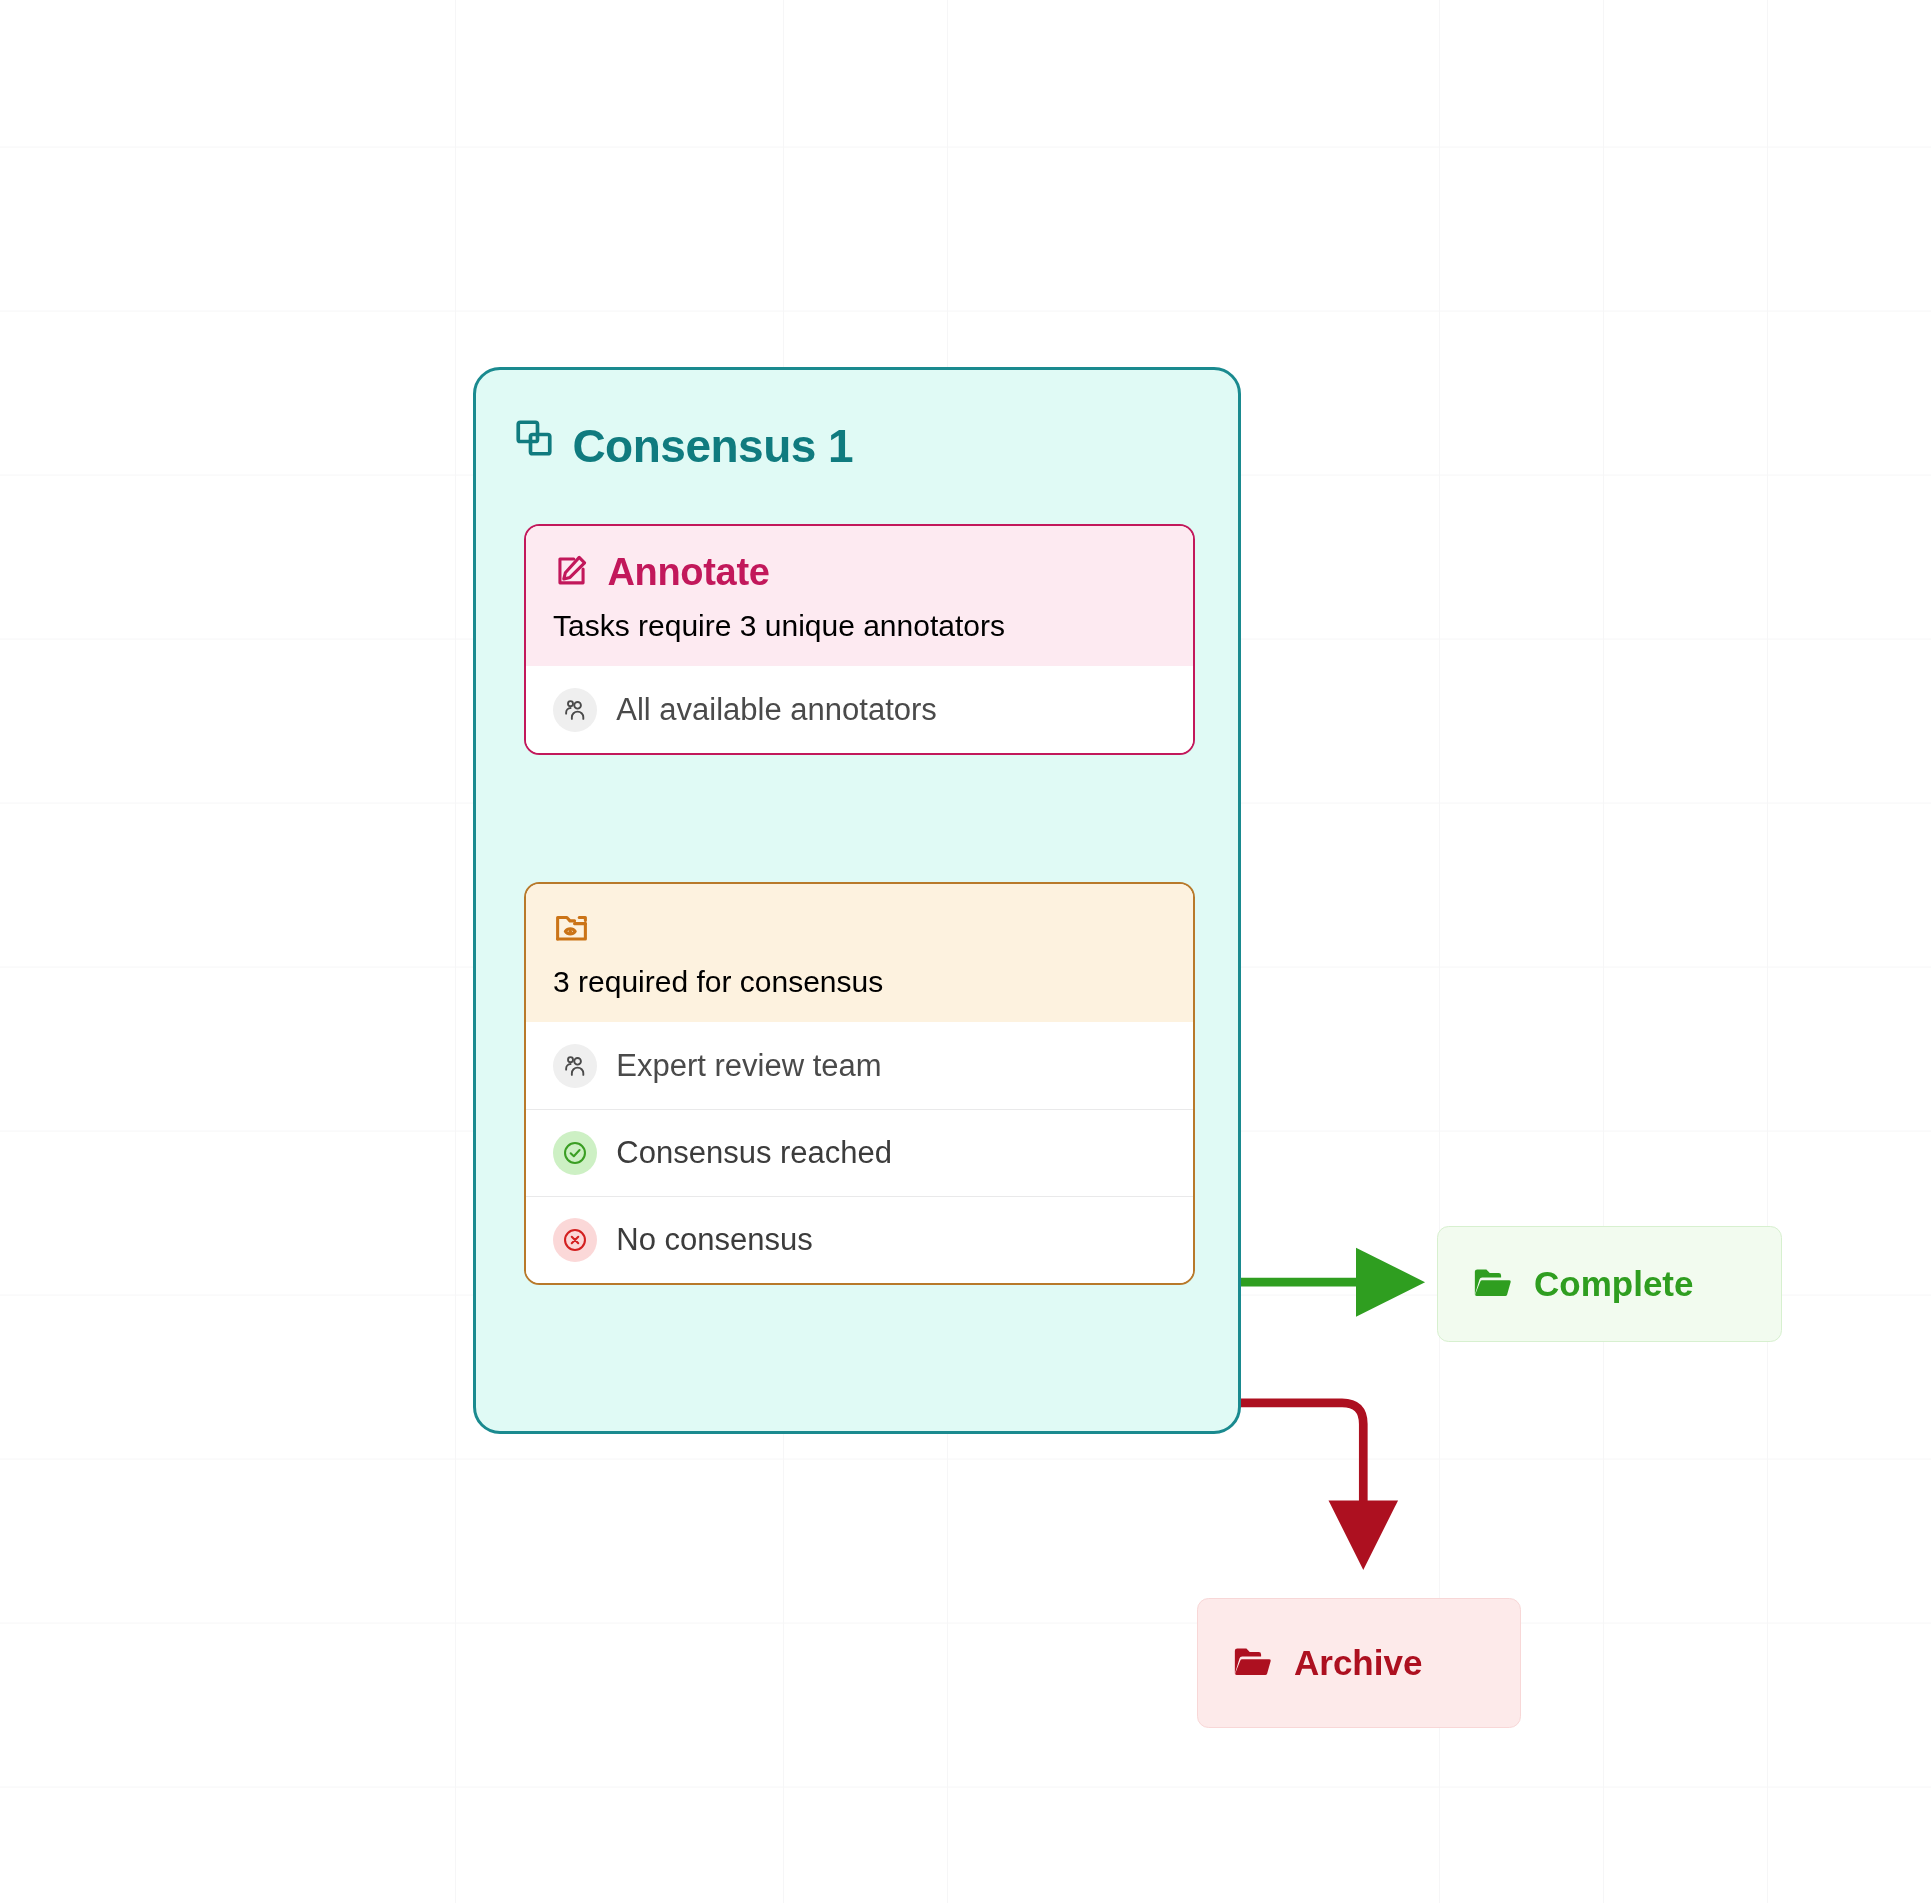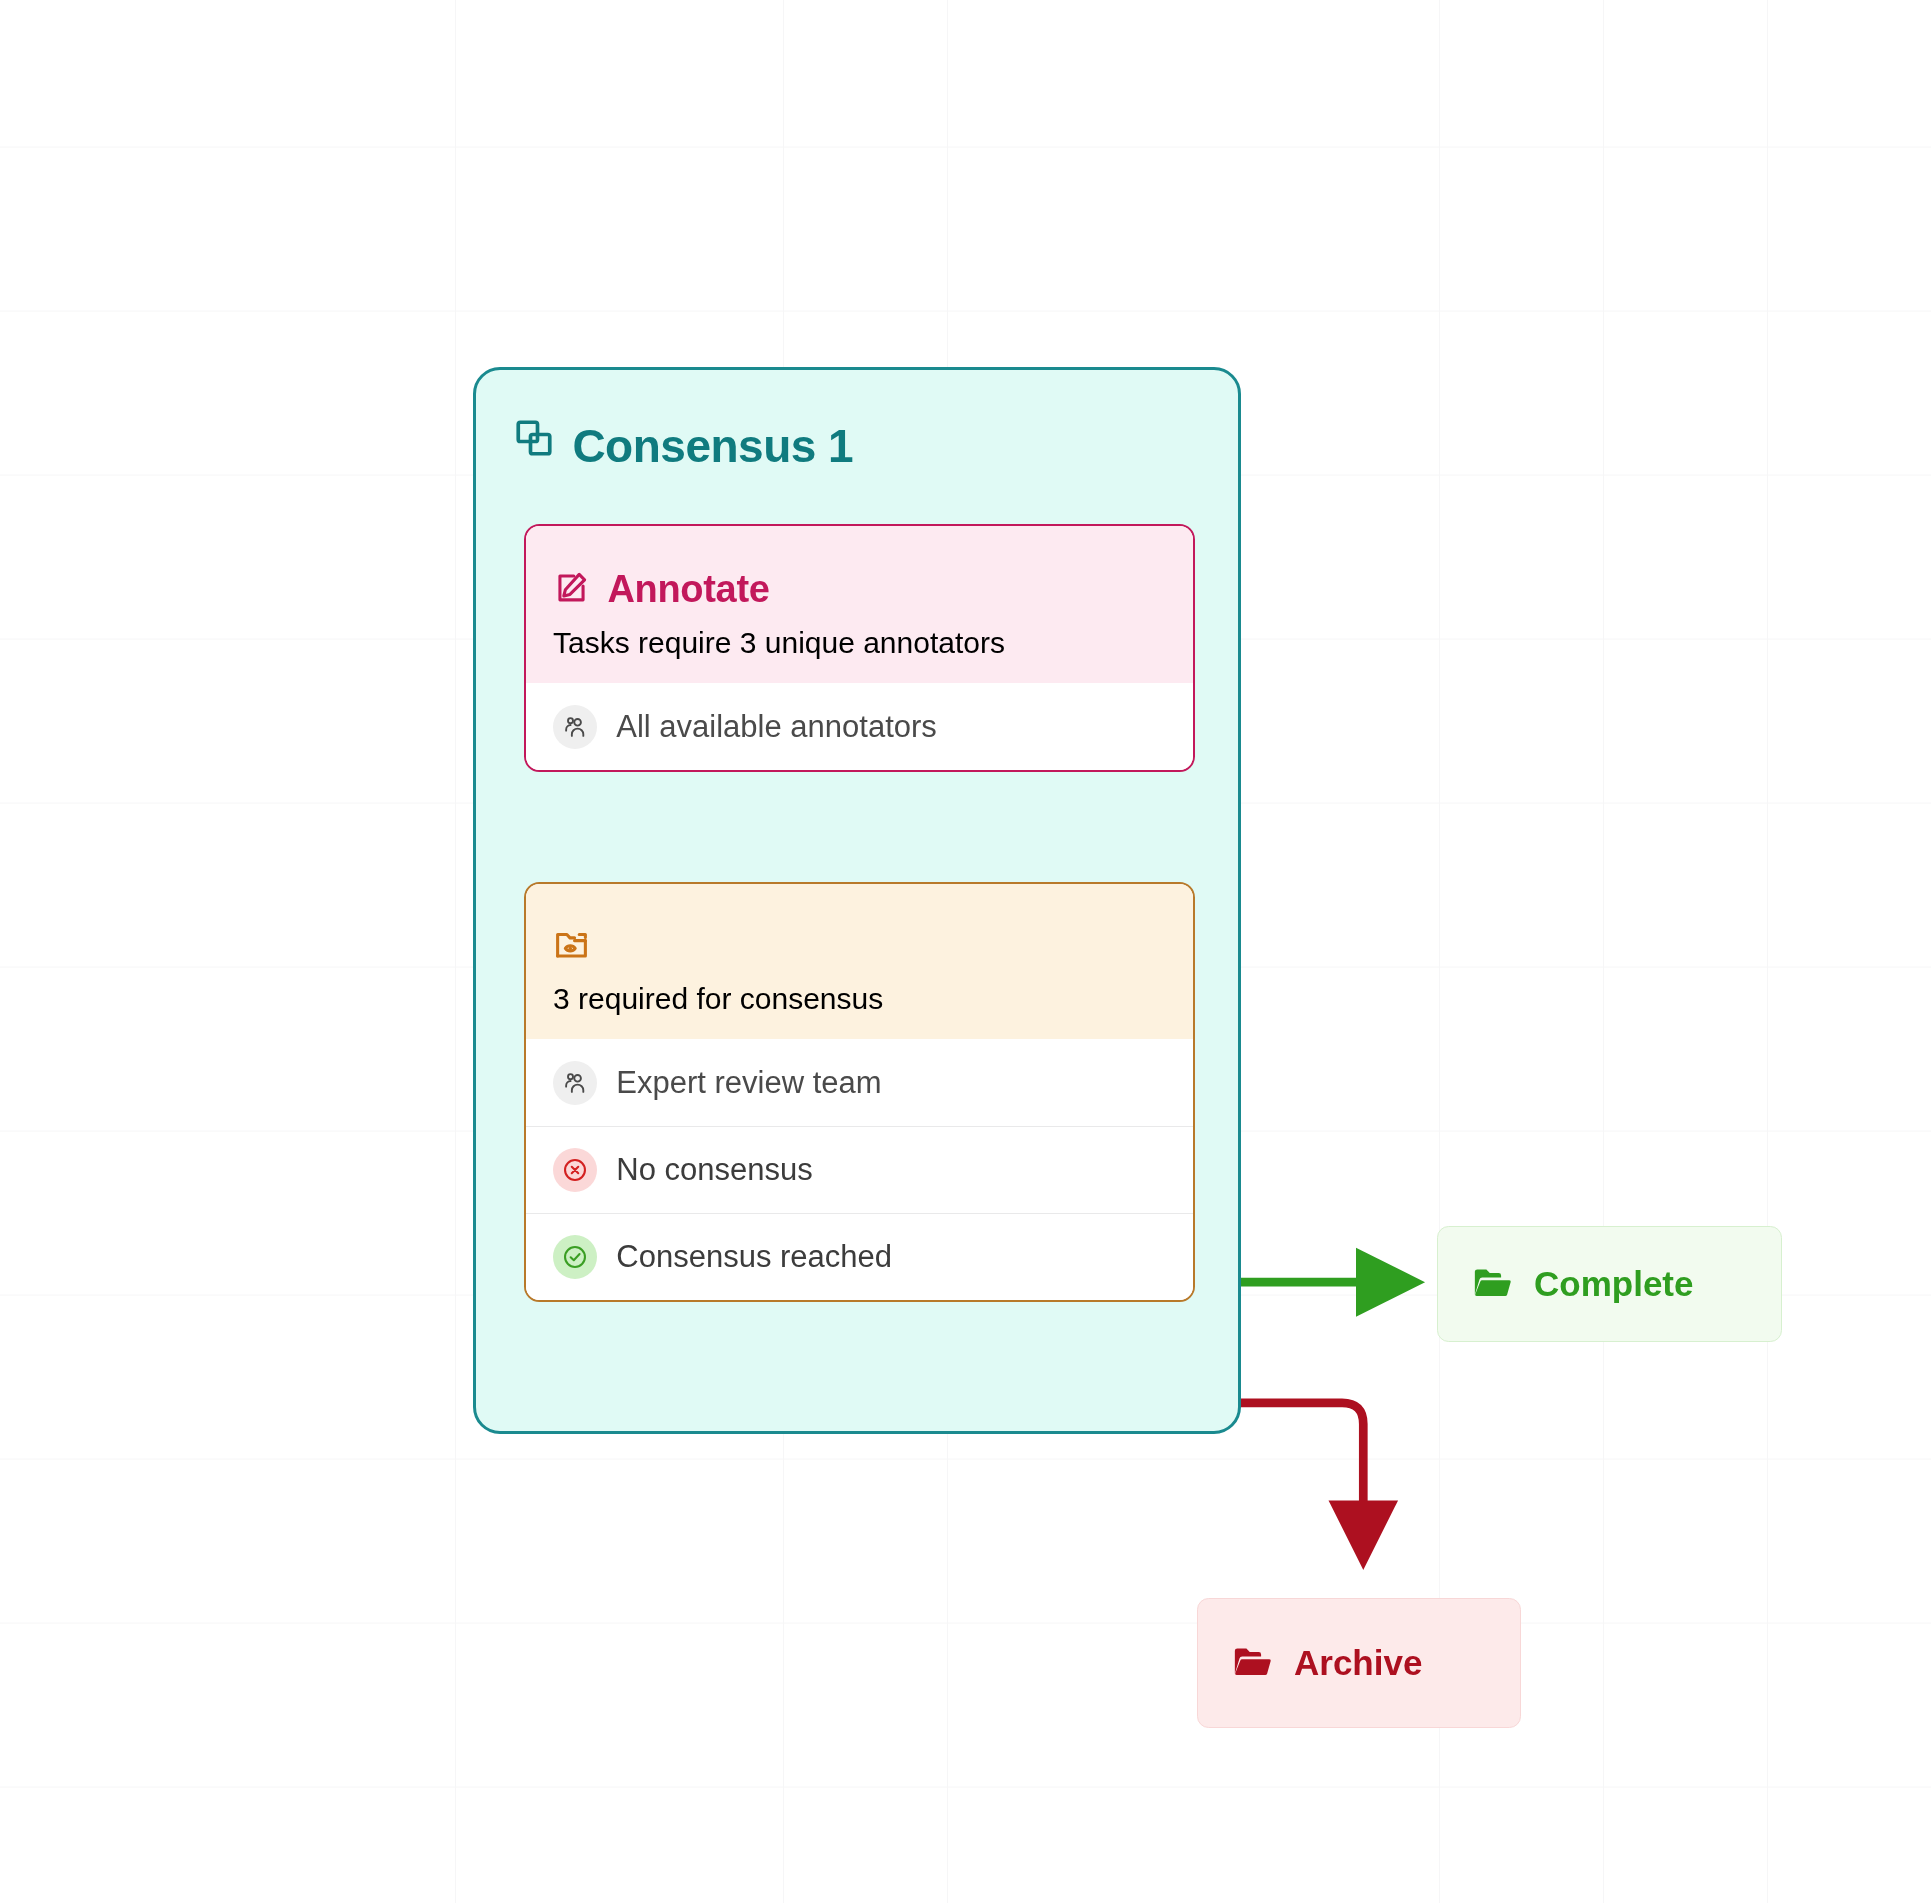--- a/index.html
+++ b/index.html
@@ -73,21 +73,21 @@
   }
   .step-annotate {
     top: 154px;
     border: 2.9px solid #c2185b;
   }
   .step-consensus {
     top: 512px;
     border: 2.9px solid #b8792a;
   }
 
-  .step-head { padding: 42px 27px 23px 27px; }
+  .step-head { padding: 25px 27px 23px 27px; }
   .step-annotate .step-head { background: #fdeaf1; }
   .step-consensus .step-head { background: #fdf2df; }
 
   .step-title-row {
     display: flex;
     align-items: center;
     gap: 17.4px;
   }
   .step-title {
     font-size: 38px;
@@ -263,37 +263,37 @@
               <circle cx="14" cy="8" r="3.2"></circle>
               <path d="M8.5 21 v-1.5 a5.5 5.5 0 0 1 11 0 V21"></path>
               <circle cx="7.2" cy="6.4" r="2.4"></circle>
               <path d="M3 16 v-1 a4.4 4.4 0 0 1 4.3-4.4"></path>
             </svg>
           </span>
           <span class="row-label row-label-muted">Expert review team</span>
         </div>
 
         <div class="step-row">
+          <span class="row-icon-wrap icon-bg-green">
+            <svg width="26" height="26" viewBox="0 0 24 24" fill="none" stroke="#3a9e23" stroke-width="1.9" stroke-linecap="round" stroke-linejoin="round">
+              <circle cx="12" cy="12" r="9.2"></circle>
+              <path d="M8 12.2 L10.9 15 L16.2 9.3"></path>
+            </svg>
+          </span>
+          <span class="row-label">Consensus reached</span>
+        </div>
+
+        <div class="step-row">
           <span class="row-icon-wrap icon-bg-red">
             <svg width="26" height="26" viewBox="0 0 24 24" fill="none" stroke="#d32020" stroke-width="1.9" stroke-linecap="round" stroke-linejoin="round">
               <circle cx="12" cy="12" r="9.2"></circle>
               <path d="M9 9 L15 15 M15 9 L9 15"></path>
             </svg>
           </span>
           <span class="row-label">No consensus</span>
-        </div>
-
-        <div class="step-row">
-          <span class="row-icon-wrap icon-bg-green">
-            <svg width="26" height="26" viewBox="0 0 24 24" fill="none" stroke="#3a9e23" stroke-width="1.9" stroke-linecap="round" stroke-linejoin="round">
-              <circle cx="12" cy="12" r="9.2"></circle>
-              <path d="M8 12.2 L10.9 15 L16.2 9.3"></path>
-            </svg>
-          </span>
-          <span class="row-label">Consensus reached</span>
         </div>
 
       </div>
     </div>
 
   </div>
 
   <div class="terminal-node node-complete">
     <span>
       <svg width="42" height="42" viewBox="0 0 24 24" fill="#2f9e20" stroke="none">

